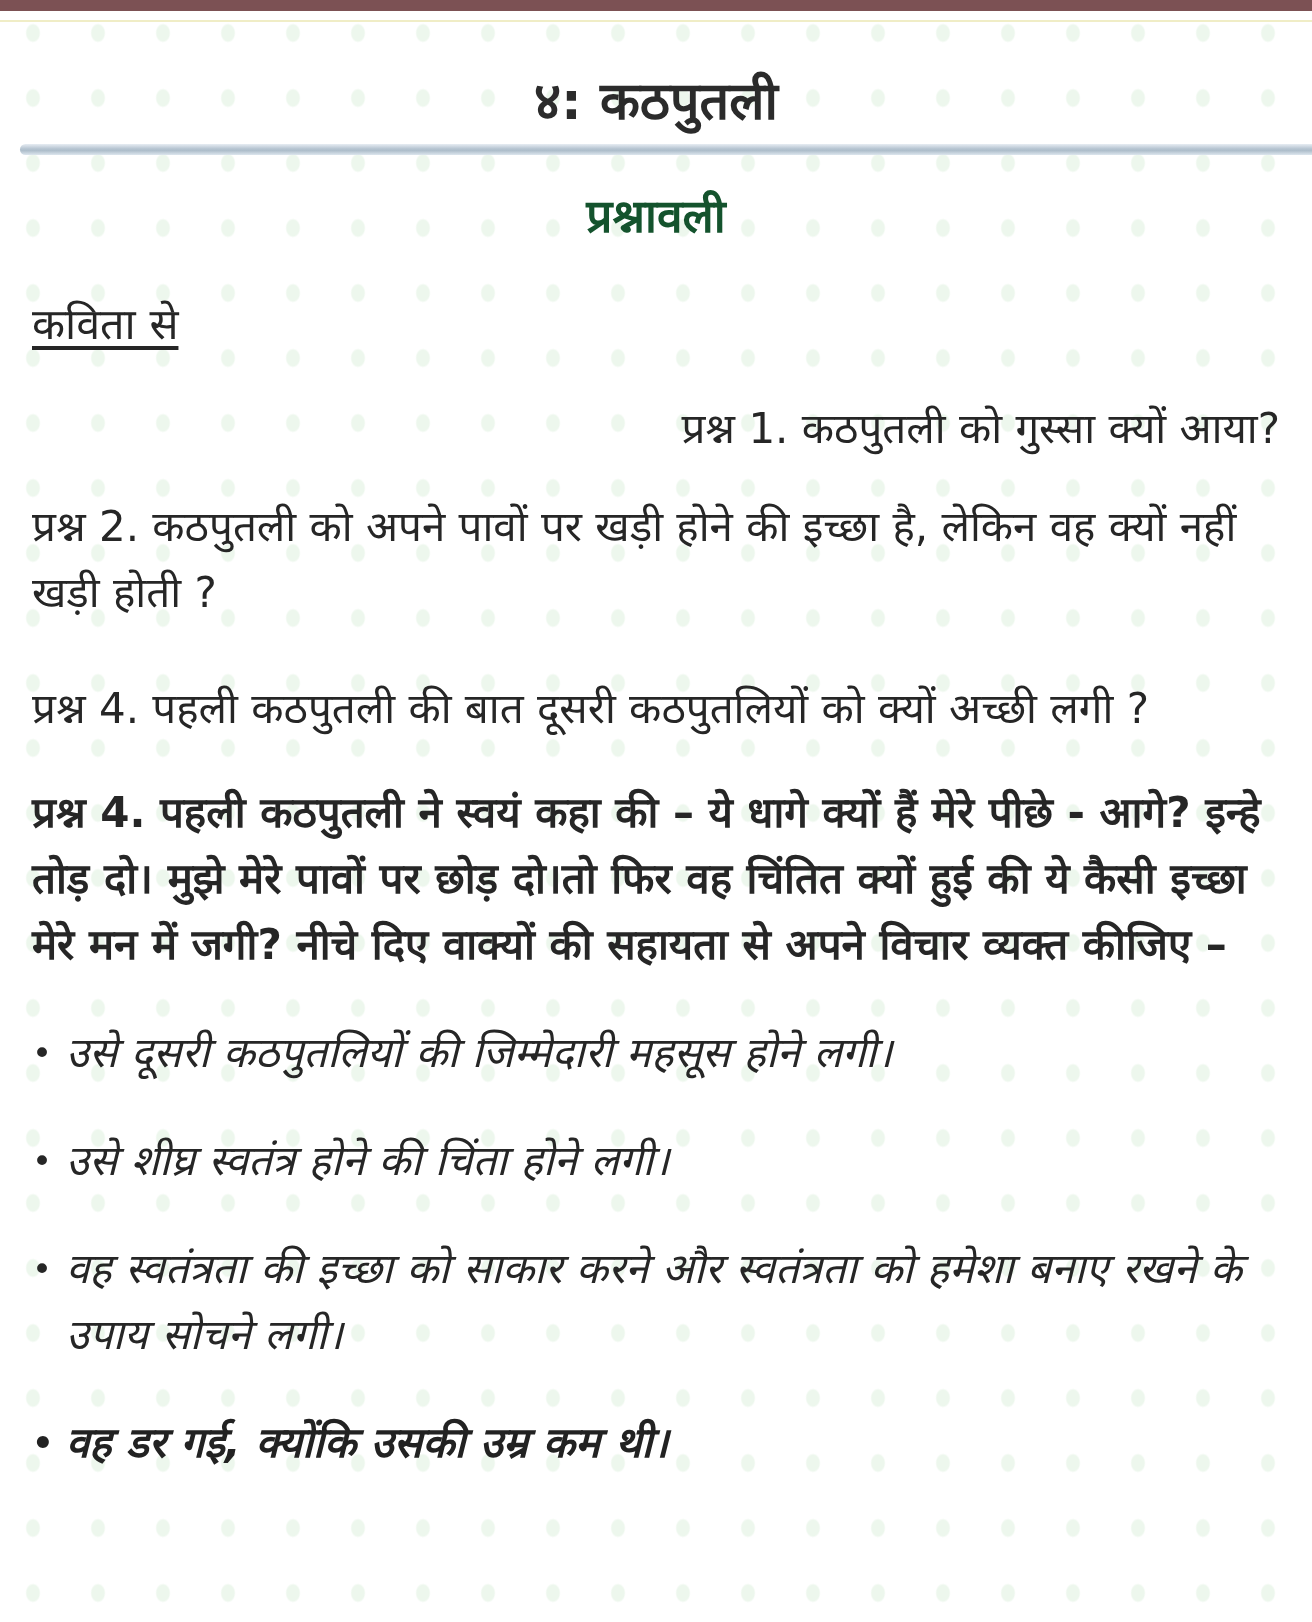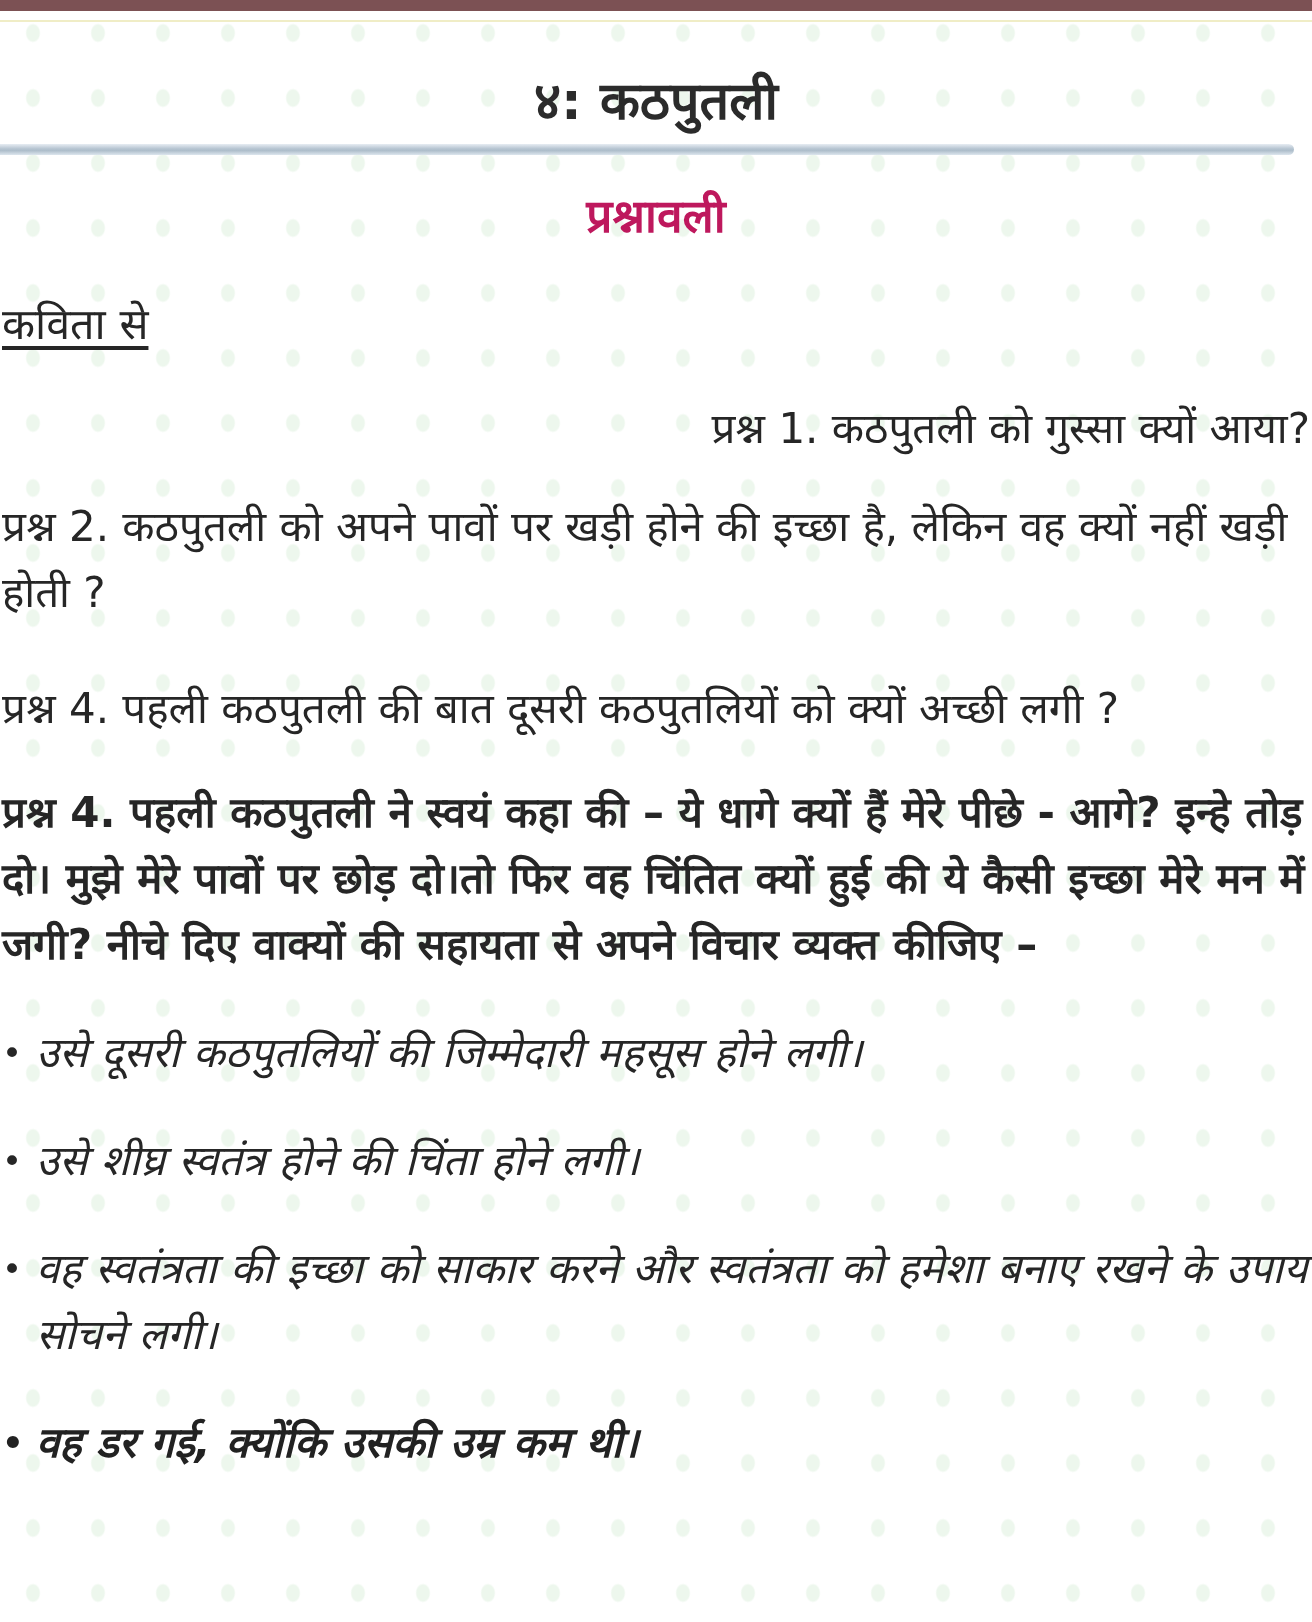--- a/index.html
+++ b/index.html
@@ -23,21 +23,21 @@
     height: 11px;
     background: #7c5154;
   }
   .accent-line {
     width: 100%;
     height: 2px;
     margin-top: 9px;
     background: #f0edc6;
   }
   .content {
-    padding: 0 2px;
+    padding: 0 32px;
     box-sizing: border-box;
     width: 100%;
     margin-top: 48px;
   }
   .page-title {
     margin: 22px 0 12px 0;
     text-align: center;
     font-size: 52px;
     font-weight: bold;
     color: #2b2b2b;
@@ -48,21 +48,21 @@
     height: 11px;
     margin-left: -12px;
     border-radius: 7px;
     background: linear-gradient(to bottom, #e7edf3 0%, #b4c3d0 45%, #aebecb 60%, #dde6ee 100%);
   }
   .subtitle {
     margin: 34px 0 0 0;
     text-align: center;
     font-size: 46px;
     font-weight: bold;
-    color: #be185d;
+    color: #14532d;
     line-height: 1.2;
   }
   .section-heading {
     margin-top: 52px;
     font-size: 43px;
     font-weight: normal;
     text-decoration: underline;
     text-underline-offset: 7px;
     line-height: 1.3;
     display: inline-block;

